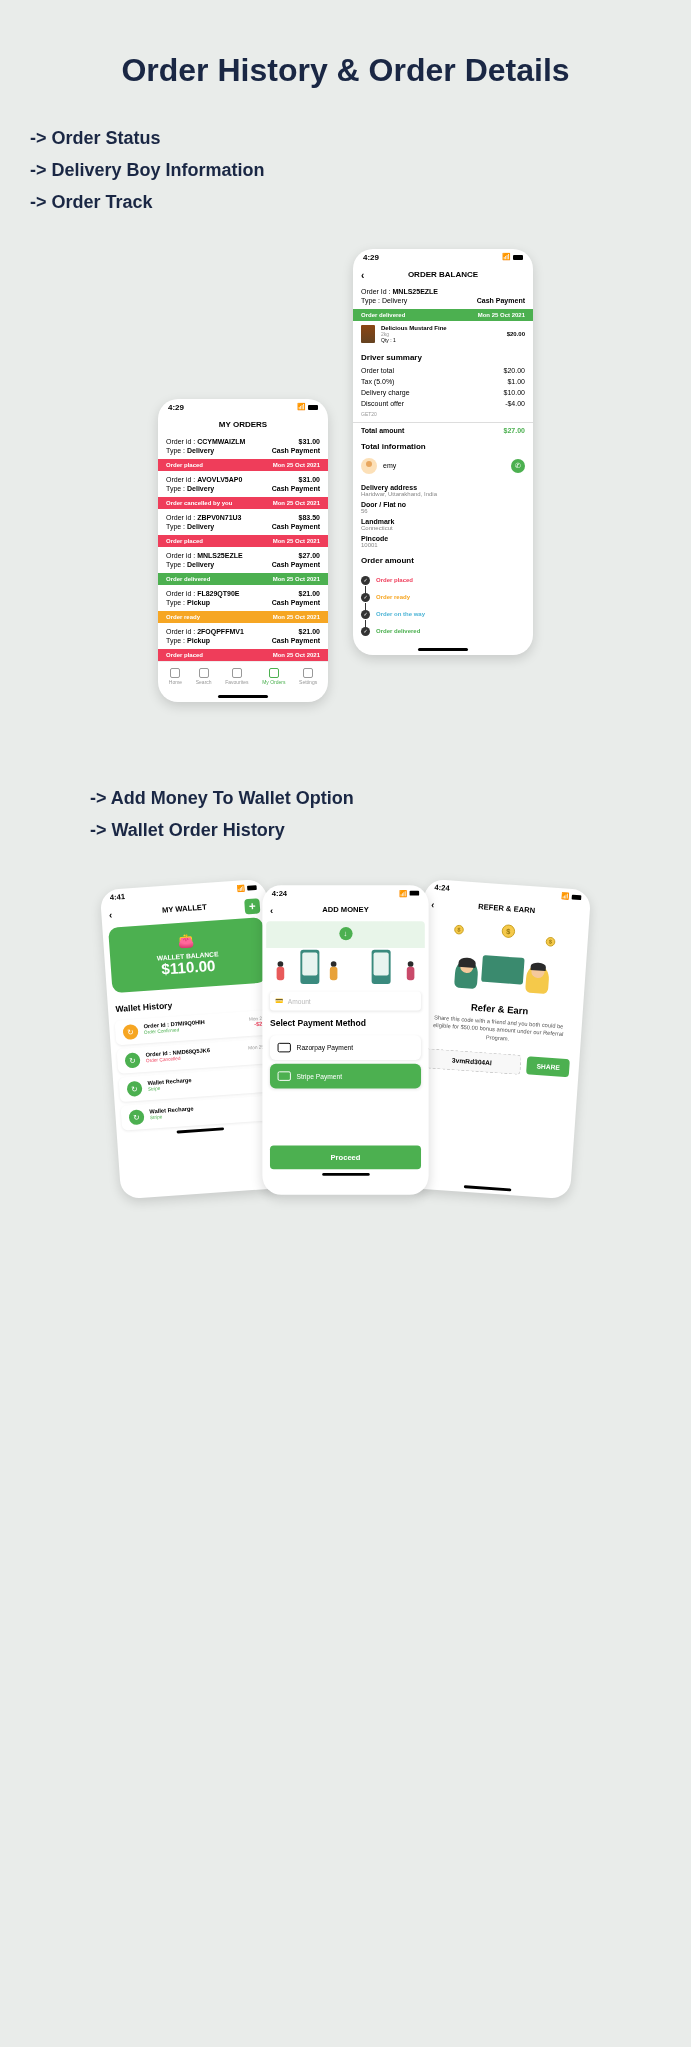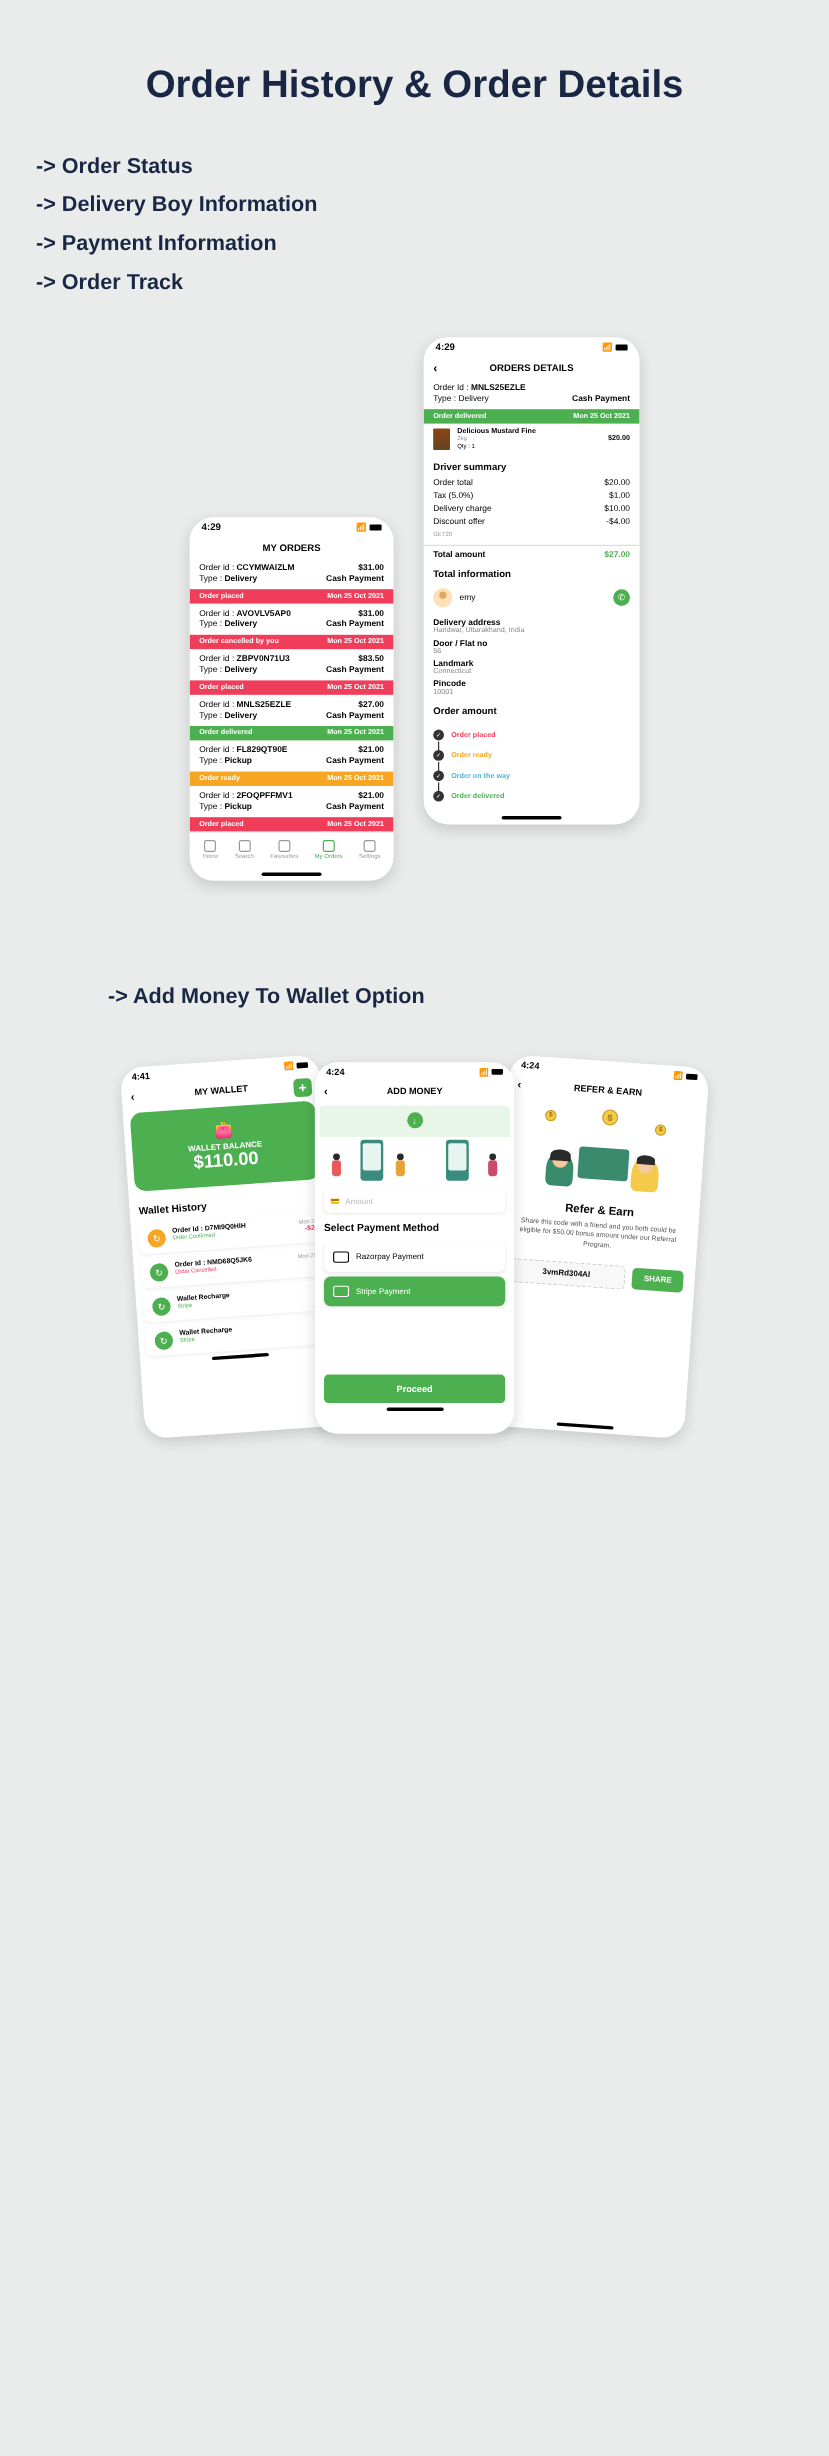--- a/index.html
+++ b/index.html
@@ -102,21 +102,20 @@
 .illus-person.ip2::after { background: #e8a23a; }
 .illus-person.ip3::after { background: #c94a6a; }
 </style>
 </head>
 <body>
 
 <div class="title">Order History &amp; Order Details</div>
 <div class="features">
   <div>-&gt; Order Status</div>
   <div>-&gt; Delivery Boy Information</div>
-  <div>-&gt; Payment Information</div>
   <div>-&gt; Order Track</div>
 </div>
 
 <div class="phones-row">
 
   <div class="phone phone-sm" style="margin-top:150px">
     <div class="statusbar">
       <span>4:29</span>
       <span class="icons">
           <span class="sb-wifi">📶</span>
@@ -243,21 +242,21 @@
   <div class="phone phone-lg">
     <div class="statusbar">
       <span>4:29</span>
       <span class="icons">
           <span class="sb-wifi">📶</span>
           <span class="sb-bar"></span>
         </span>
     </div>
     <div class="screen-title">
       <span class="back-arrow">‹</span>
-      <span>ORDERS DETAILS</span>
+      <span>ORDER BALANCE</span>
     </div>
     <div class="order-card">
       <div class="order-row">
           <span><span>Order Id :</span> <b>MNLS25EZLE</b></span>
         </div>
       <div class="order-row">
           <span><span>Type :</span> <span>Delivery</span></span>
           <span class="order-val">Cash Payment</span>
         </div>
     </div>
@@ -335,20 +334,21 @@
           <span class="track-delivered">Order delivered</span>
         </div>
       </div>
     <div class="home-indicator"></div>
   </div>
 </div>
 
 <div class="section2">
   <div class="features" style="padding-left:60px">
     <div>-&gt; Add Money To Wallet Option</div>
+    <div>-&gt; Wallet Order History</div>
   </div>
 
   <div class="phones-row2">
 
     <div class="phone phone-w phone-tilt-left" style="position:relative">
       <div class="statusbar">
         <span>4:41</span>
         <span class="icons">
             <span class="sb-wifi">📶</span>
             <span class="sb-bar"></span>

